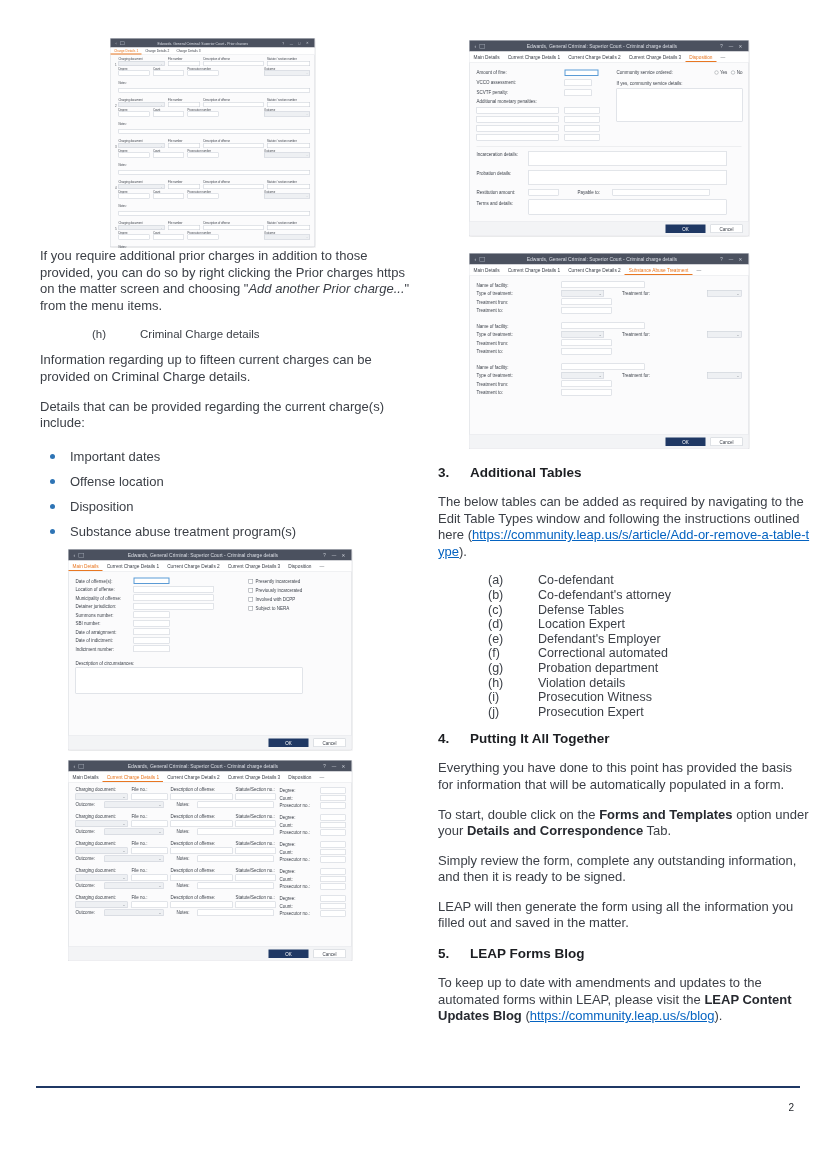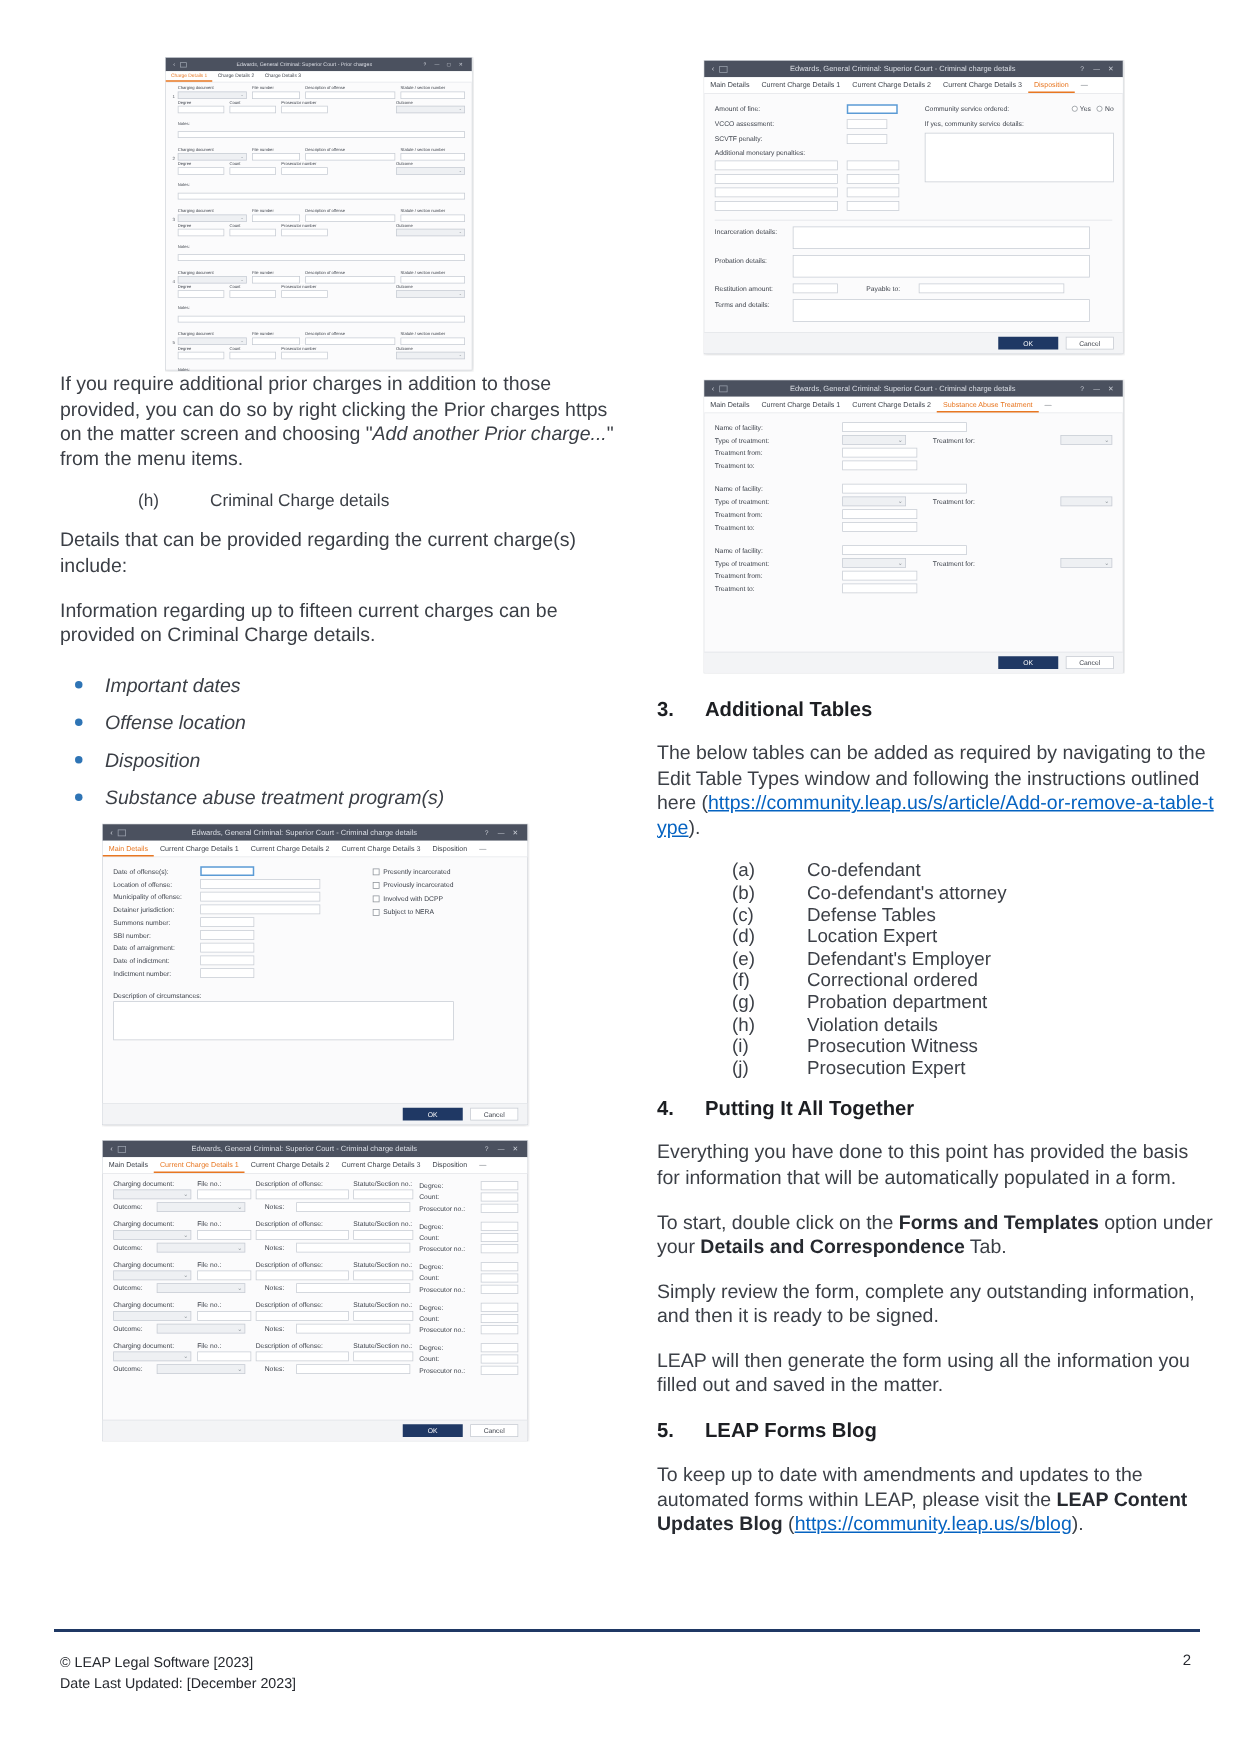--- a/index.html
+++ b/index.html
@@ -11,21 +11,21 @@
   .col-right { left:438px; width:372px; }
 
   p.body-text { font-size:13px; line-height:16.6px; margin-bottom:13px; color:#3b3f46; }
   p.body-text i { font-style:italic; }
   p.body-text b { font-weight:700; color:#26292f; }
   a.link { color:#0563c1; text-decoration:underline; cursor:pointer; word-break:break-all; }
 
   .caption-line { display:flex; font-size:11.5px; line-height:14px; color:#3b3f46; padding-left:52px; margin:1px 0 11px; }
   .caption-line .marker { width:48px; flex:none; }
 
-  ul.blt { list-style:none; margin:17px 0 1px 0;font-style:italic; }
+  ul.blt { list-style:none; margin:17px 0 1px 0; }
   ul.blt li { position:relative; padding-left:30px; font-size:13px; line-height:16.6px; margin-bottom:8.4px; }
   .dot { position:absolute; left:10px; top:5.5px; width:5px; height:5px; border-radius:50%; background:#2e74b5; }
 
   h3.sec { display:flex; font-size:13.5px; font-weight:700; color:#1c1e22; margin:0 0 13px; line-height:17px; }
   h3.sec .h-num { width:32px; flex:none; }
 
   .ltr-list { margin:0 0 11px; }
   .ltr-item { display:flex; padding-left:50px; font-size:12.5px; line-height:14.6px; color:#3b3f46; }
   .ltr-item .marker { width:50px; flex:none; }
 
@@ -451,22 +451,22 @@
       </div>
     </div>
 
     <p class="body-text"><span>If you require additional prior charges in addition to those provided, you can do so by right clicking the Prior charges https on the matter screen and choosing "</span><i>Add another Prior charge...</i><span>" from the menu items.</span></p>
 
     <div class="caption-line">
       <span class="marker">(h)</span>
       <span>Criminal Charge details</span>
     </div>
 
+    <p class="body-text">Information regarding up to fifteen current charges can be provided on Criminal Charge details.</p>
     <p class="body-text">Details that can be provided regarding the current charge(s) include:</p>
-    <p class="body-text">Information regarding up to fifteen current charges can be provided on Criminal Charge details.</p>
 
     <ul class="blt">
       <li><span class="dot"></span><span>Important dates</span></li>
       <li><span class="dot"></span><span>Offense location</span></li>
       <li><span class="dot"></span><span>Disposition</span></li>
       <li><span class="dot"></span><span>Substance abuse treatment program(s)</span></li>
     </ul>
 
     <div class="shot shot2">
       <div class="dlg sz2 dbig d2">
@@ -997,21 +997,21 @@
       <div class="ltr-item">
           <span class="marker">(d)</span>
           <span>Location Expert</span>
         </div>
       <div class="ltr-item">
           <span class="marker">(e)</span>
           <span>Defendant's Employer</span>
         </div>
       <div class="ltr-item">
           <span class="marker">(f)</span>
-          <span>Correctional ordered</span>
+          <span>Correctional automated</span>
         </div>
       <div class="ltr-item">
           <span class="marker">(g)</span>
           <span>Probation department</span>
         </div>
       <div class="ltr-item">
           <span class="marker">(h)</span>
           <span>Violation details</span>
         </div>
       <div class="ltr-item">
@@ -1034,19 +1034,15 @@
     <p class="body-text">LEAP will then generate the form using all the information you filled out and saved in the matter.</p>
 
     <h3 class="sec">
       <span class="h-num">5.</span>
         <span>LEAP Forms Blog</span>
     </h3>
     <p class="body-text"><span>To keep up to date with amendments and updates to the automated forms within LEAP, please visit the </span><b>LEAP Content Updates Blog</b><span> (</span><a class="link">https://community.leap.us/s/blog</a><span>).</span></p>
   </div>
 
   <div class="footer-rule"></div>
-  <div class="footer-text">
-    <div>© LEAP Legal Software [2023]</div>
-    <div>Date Last Updated: [December 2023]</div>
-  </div>
   <div class="page-num">2</div>
 
 </div>
 
 </body></html>

